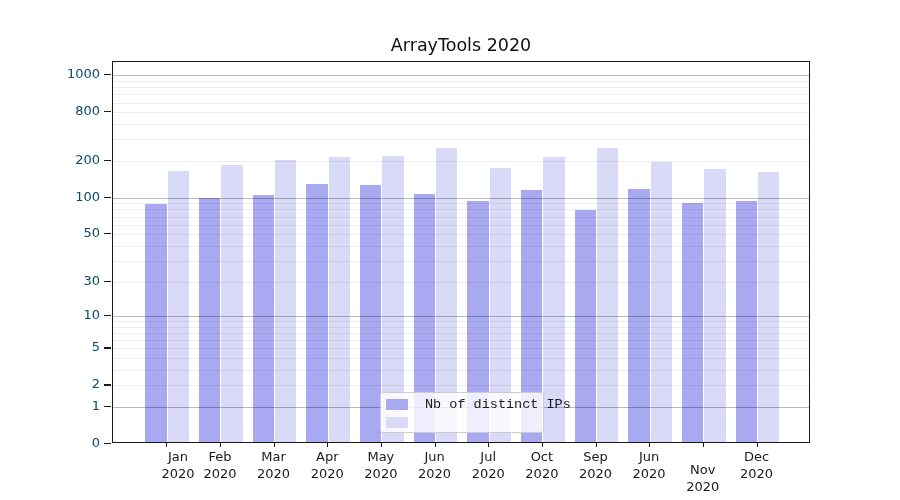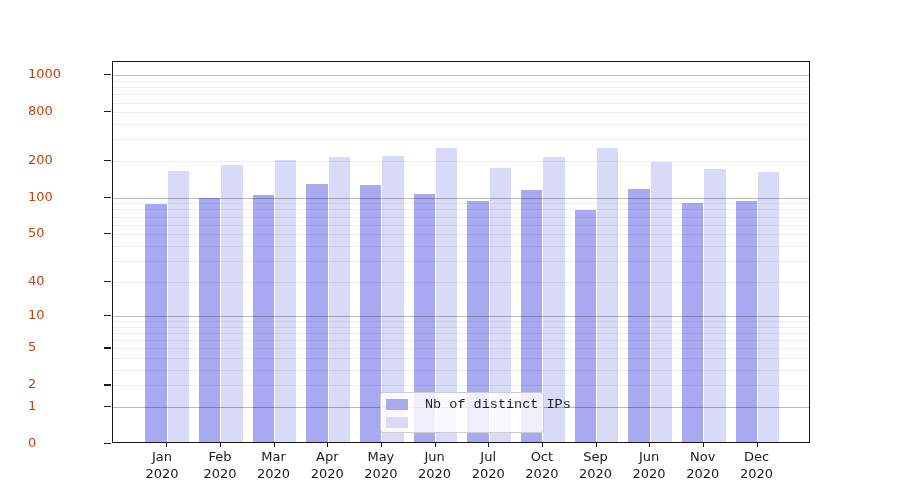--- a/index.html
+++ b/index.html
@@ -14,22 +14,22 @@
   #plot-area{
     position:absolute;left:112px;top:61px;width:698px;height:382px;
     border:1.2px solid #1a1a1a;box-sizing:border-box;background:#ffffff;
   }
   .layer{position:absolute;left:0;top:0;width:100%;height:100%;}
   .gridline{position:absolute;left:0;width:100%;height:1px;}
   .gridline.minor{background:rgba(0,0,0,0.07);}
   .gridline.major{background:rgba(0,0,0,0.27);}
   .bar{position:absolute;bottom:0;}
   .ytick-label{
-    position:absolute;left:28px;width:72px;
-    font-size:13px;color:#c2410c;line-height:14px;
+    position:absolute;left:28px;width:72px;text-align:right;
+    font-size:13px;color:#0c4a6e;line-height:14px;
   }
   .ytick-mark{position:absolute;width:7px;height:1.2px;background:#1a1a1a;left:104px;}
   .xtick-mark{position:absolute;width:1.2px;height:4px;background:#1a1a1a;top:443px;}
   .xtick-label{
     position:absolute;width:56px;text-align:center;top:449px;
     font-size:13px;color:#1a1a1a;line-height:16.5px;
   }
   #legend{
     position:absolute;left:380px;top:392px;width:164px;height:41px;
     background:rgba(255,255,255,0.8);border:1px solid #cccccc;border-radius:3px;
@@ -40,20 +40,21 @@
   .legend-row.r1{top:22px;}
   .legend-swatch{display:inline-block;width:22px;height:11px;margin-right:17px;}
   .legend-label{font-size:13.5px;color:#1a1a1a;white-space:nowrap;}
   #bars-layer{z-index:5;}
   #grid-layer{z-index:10;}
 </style>
 </head>
 <body>
 
 <div id="canvas">
+  <div id="chart-title">ArrayTools 2020</div>
 
   <div id="plot-area">
     <div id="bars-layer" class="layer">
         <div class="bar" style="left: 32.4px; width: 21.4px; height: 237.7px; background: rgb(169, 169, 242);"></div>
         <div class="bar" style="left: 54.8px; width: 21.4px; height: 271.2px; background: rgb(217, 217, 248);"></div>
         <div class="bar" style="left: 86px; width: 21.4px; height: 244.2px; background: rgb(169, 169, 242);"></div>
         <div class="bar" style="left: 108.4px; width: 21.4px; height: 276.6px; background: rgb(217, 217, 248);"></div>
         <div class="bar" style="left: 139.7px; width: 21.4px; height: 247.4px; background: rgb(169, 169, 242);"></div>
         <div class="bar" style="left: 162.1px; width: 21.4px; height: 281.7px; background: rgb(217, 217, 248);"></div>
         <div class="bar" style="left: 193.3px; width: 21.4px; height: 258.1px; background: rgb(169, 169, 242);"></div>
@@ -112,35 +113,35 @@
       <div class="ytick-label" style="top: 436px;">0</div>
       <div class="ytick-mark" style="top: 406px;"></div>
       <div class="ytick-label" style="top: 399px;">1</div>
       <div class="ytick-mark" style="top: 384.4px;"></div>
       <div class="ytick-label" style="top: 377.4px;">2</div>
       <div class="ytick-mark" style="top: 347.4px;"></div>
       <div class="ytick-label" style="top: 340.4px;">5</div>
       <div class="ytick-mark" style="top: 315px;"></div>
       <div class="ytick-label" style="top: 308px;">10</div>
       <div class="ytick-mark" style="top: 280.5px;"></div>
-      <div class="ytick-label" style="top: 273.5px;">40</div>
+      <div class="ytick-label" style="top: 273.5px;">30</div>
       <div class="ytick-mark" style="top: 233.1px;"></div>
       <div class="ytick-label" style="top: 226.1px;">50</div>
       <div class="ytick-mark" style="top: 196.7px;"></div>
       <div class="ytick-label" style="top: 189.7px;">100</div>
       <div class="ytick-mark" style="top: 159.9px;"></div>
       <div class="ytick-label" style="top: 152.9px;">200</div>
       <div class="ytick-mark" style="top: 111.2px;"></div>
       <div class="ytick-label" style="top: 104.2px;">800</div>
       <div class="ytick-mark" style="top: 74.2px;"></div>
       <div class="ytick-label" style="top: 67.2px;">1000</div>
     </div>
   <div id="x-axis">
       <div class="xtick-mark" style="left: 166.3px;"></div>
-      <div class="xtick-label" style="left: 134px;">
+      <div class="xtick-label" style="left: 150px;">
         <div>Jan</div>
         <div>2020</div>
       </div>
       <div class="xtick-mark" style="left: 220px;"></div>
       <div class="xtick-label" style="left: 192px;">
         <div>Feb</div>
         <div>2020</div>
       </div>
       <div class="xtick-mark" style="left: 273.6px;"></div>
       <div class="xtick-label" style="left: 245.6px;">
@@ -176,21 +177,21 @@
       <div class="xtick-label" style="left: 567.5px;">
         <div>Sep</div>
         <div>2020</div>
       </div>
       <div class="xtick-mark" style="left: 649.1px;"></div>
       <div class="xtick-label" style="left: 621.1px;">
         <div>Jun</div>
         <div>2020</div>
       </div>
       <div class="xtick-mark" style="left: 702.8px;"></div>
-      <div class="xtick-label" style="left: 674.8px;">
+      <div class="xtick-label" style="left: 674.8px; margin-top: 13px;">
         <div>Nov</div>
         <div>2020</div>
       </div>
       <div class="xtick-mark" style="left: 756.5px;"></div>
       <div class="xtick-label" style="left: 728.5px;">
         <div>Dec</div>
         <div>2020</div>
       </div>
     </div>
 

